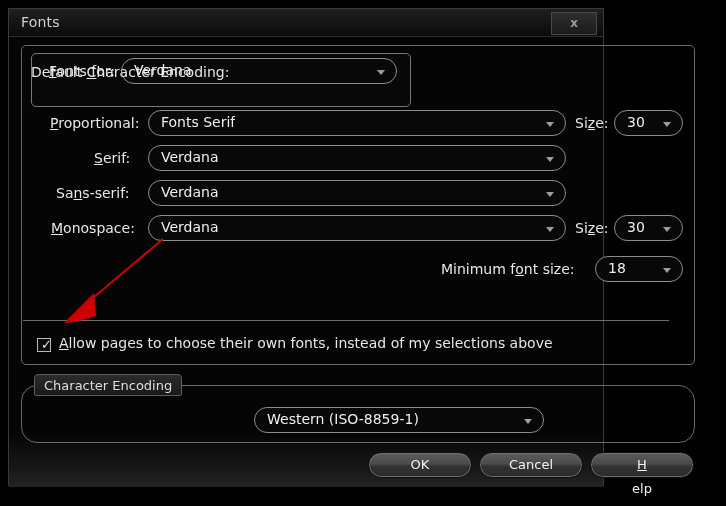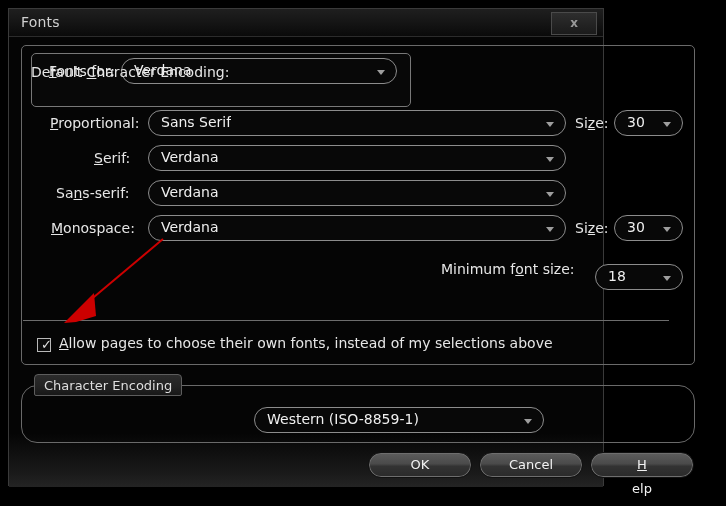--- a/index.html
+++ b/index.html
@@ -270,21 +270,21 @@
     </div>
     <div class="combo" style="left:112px; top:21px; width:276px;">
       <span class="val">Verdana</span>
       <span class="arrow"></span>
     </div>
 
     <div class="row-label" style="left:41px; top:78px;">
       <span class="acc">P</span>roportional:
     </div>
     <div class="combo" style="left:139px; top:73px; width:418px;">
-      <span class="val">Sans Serif</span>
+      <span class="val">Fonts Serif</span>
       <span class="arrow"></span>
     </div>
     <div class="row-label" style="left:566px; top:78px;">
       Si<span class="acc">z</span>e:
     </div>
     <div class="combo" style="left:605px; top:73px; width:69px;">
       <span class="val">30</span>
       <span class="arrow"></span>
     </div>
 
@@ -315,21 +315,21 @@
       Si<span class="acc">z</span>e:
     </div>
     <div class="combo" style="left:605px; top:178px; width:69px;">
       <span class="val">30</span>
       <span class="arrow"></span>
     </div>
 
     <div class="row-label" style="left:432px; top:224px;text-align:right;">
       Minimum f<span class="acc">o</span>nt size:
     </div>
-    <div class="combo" style="left:586px; top:219px; width:88px;margin-top:8px;">
+    <div class="combo" style="left:586px; top:219px; width:88px;">
       <span class="val">18</span>
       <span class="arrow"></span>
     </div>
 
     <div id="sep"></div>
 
     <div id="allow-row">
       <span id="allow-box">
         <i>✓</i>
       </span>

